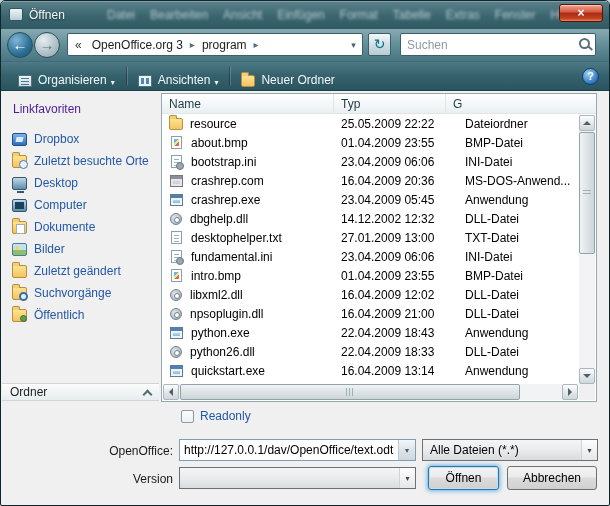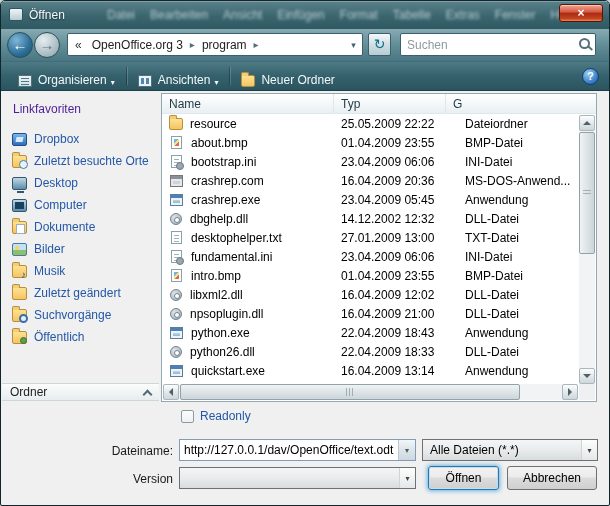--- a/index.html
+++ b/index.html
@@ -266,24 +266,20 @@
       <div class="sb-item">
         <span class="si si-documents"></span>
         <span class="sb-label">Dokumente</span>
       </div>
 
       <div class="sb-item">
         <span class="si si-pictures"></span>
         <span class="sb-label">Bilder</span>
       </div>
 
-      <div class="sb-item">
-        <span class="si si-music"></span>
-        <span class="sb-label">Musik</span>
-      </div>
 
       <div class="sb-item">
         <span class="si si-recently-changed"></span>
         <span class="sb-label">Zuletzt geändert</span>
       </div>
 
       <div class="sb-item">
         <span class="si si-searches"></span>
         <span class="sb-label">Suchvorgänge</span>
       </div>
@@ -443,21 +439,21 @@
       <div class="harrow right"></div>
     </div>
     <div class="corner"></div>
   </div>
 
   <div class="readonly-row">
     <span class="checkbox"></span>
     <span class="cb-label">Readonly</span>
   </div>
 
-  <div class="flabel">Dateiname:</div>
+  <div class="flabel">OpenOffice:</div>
   <div class="fncombo">
     <input value="http://127.0.0.1/dav/OpenOffice/text.odt" style="">
     <span class="combo-btn">
       <span>▾</span>
     </span>
   </div>
   <div class="vcombo filetype">
     <span>Alle Dateien (*.*)</span>
     <span class="combo-arrow">▾</span>
   </div>

